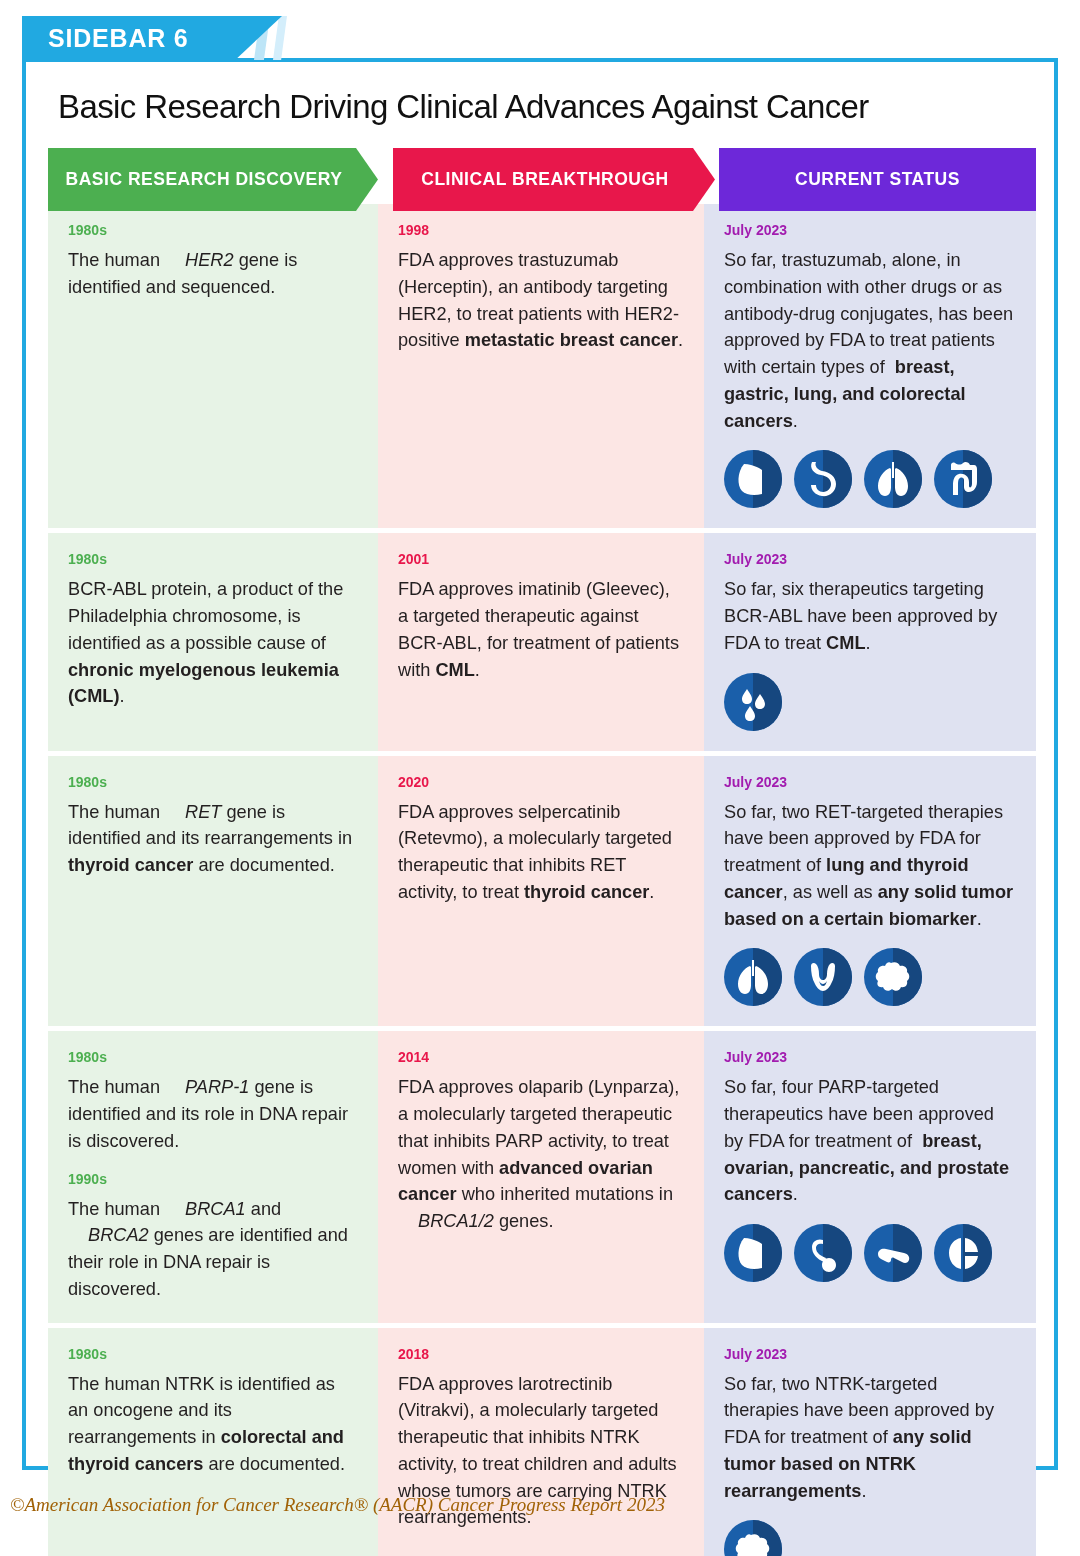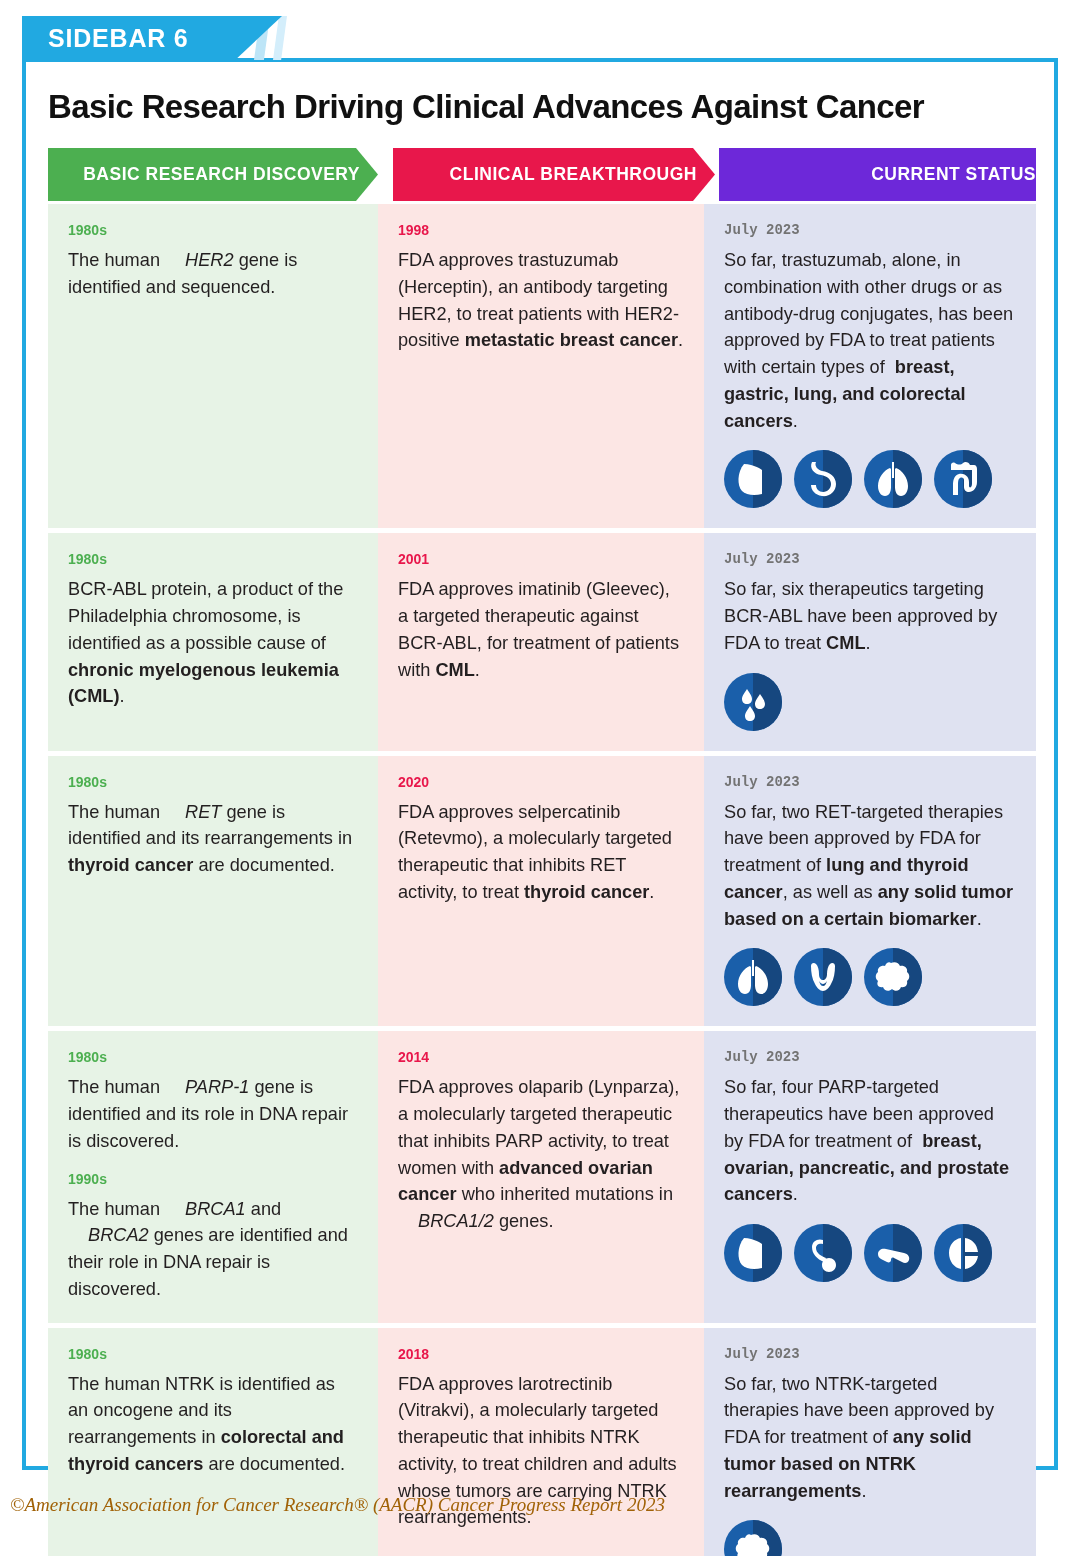--- a/index.html
+++ b/index.html
@@ -54,39 +54,39 @@
     left: 22px;
     top: 58px;
     width: 1036px;
     height: 1412px;
     border: 4px solid #21A9E1;
     background: #ffffff;
   }
 
   .title {
     font-size: 33px;
-    font-weight: bold;
+    font-weight: normal;
     color: #111111;
     letter-spacing: -0.6px;
-    padding: 26px 0 0 22px;
+    padding: 26px 0 0 32px;
   }
 
   
   .headerbar {
     position: relative;
     margin: 22px 18px 0 22px;
     height: 52px;
     display: flex;
   }
   .hcell {
     position: relative;
     display: flex;
     align-items: center;
-    justify-content: flex-end;
-    height: 53px;
+    justify-content: center;
+    height: 63px;
     color: #ffffff;
     font-size: 17.5px;
     font-weight: bold;
     letter-spacing: 0.5px;
   }
   .hcell.green {
     width: 330px;
     background: #4CAF50;
     clip-path: polygon(0 0, calc(100% - 22px) 0, 100% 50%, calc(100% - 22px) 100%, 0 100%);
     padding-right: 18px;
@@ -115,21 +115,21 @@
   .cell {
     padding: 18px 20px 20px 20px;
   }
   .cell.c1 { width: 330px; background: #E7F3E6; }
   .cell.c2 { width: 326px; background: #FCE6E4; }
   .cell.c3 { flex: 1; background: #DFE2F1; }
 
   .yr { font-size: 14px; font-weight: bold; margin-bottom: 9px; }
   .yr.g { color: #4CAF50; }
   .yr.r { color: #E8174B; }
-  .yr.b { color: #737373; font-family: Liberation Mono, monospace; }
+  .yr.b { color: #a21caf; }
 
   .body-txt {
     font-size: 18.2px;
     line-height: 1.47;
     color: #231F20;
   }
   .body-txt i { font-style: italic; margin-left: 20px; }
   .body-txt b { font-weight: bold; }
 
   .gap { height: 16px; }

